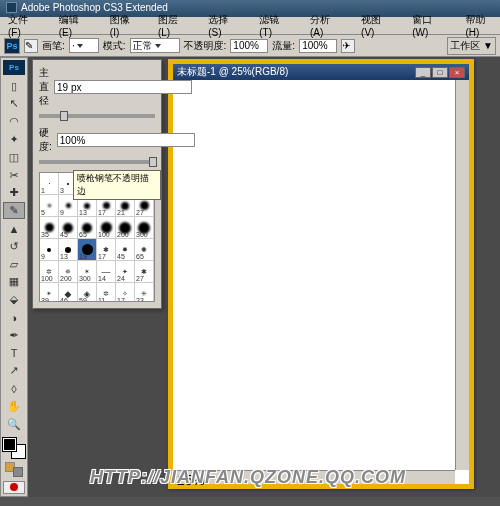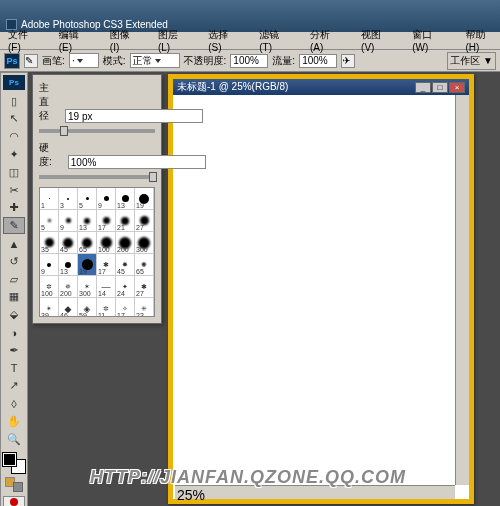--- a/index.html
+++ b/index.html
@@ -1,17 +1,17 @@
 <!DOCTYPE html>
 <html><head>
 <meta charset="utf-8">
 <style>
 *{box-sizing:border-box;margin:0;padding:0;font-family:"Microsoft YaHei",Arial,sans-serif;font-size:10px}
 body{width:500px;height:506px;background:#535353;overflow:hidden;position:relative}
-.titlebar{height:32px;background:linear-gradient(#4a6a8a,#2a4a6a);color:#fff;padding:2px 6px;display:flex;align-items:flex-end;font-size:10px}
+.titlebar{height:17px;background:linear-gradient(#4a6a8a,#2a4a6a);color:#fff;padding:2px 6px;display:flex;align-items:flex-start;font-size:10px}
 .titlebar .ps-icon{width:11px;height:11px;background:#1a3a5a;margin-right:4px;border:1px solid #6a8aaa}
 .menubar{height:18px;background:#d4d0c8;padding:2px 4px;display:flex;align-items:center;gap:17px;font-size:10px;border-bottom:1px solid #888;position:relative}
 .menubar span{padding:1px 4px;cursor:default}
 .wm{position:absolute;left:100px;top:0;color:#999;font-size:9px}
 .optbar{height:22px;background:#d4d0c8;border-bottom:1px solid #888;display:flex;align-items:center;padding:0 4px;gap:4px;font-size:10px}
 .optbar .psq{width:16px;height:16px;background:#0a2a4a;color:#3af;display:flex;align-items:center;justify-content:center;font-weight:bold;font-size:9px;border:1px solid #888}
 .optbar .bicon{width:14px;height:14px;border:1px solid #888;background:#eee}
 .optbar .drop{border:1px solid #888;background:#fff;padding:0 2px;height:15px;min-width:30px;display:inline-flex;align-items:center}
 .optbar .tri{width:0;height:0;border-left:3px solid transparent;border-right:3px solid transparent;border-top:4px solid #333;margin-left:2px}
 .optbar input{width:38px;height:14px;border:1px solid #888;font-size:10px;padding:0 2px}
@@ -23,21 +23,21 @@
 .colorsw{width:22px;height:22px;position:relative;margin-top:4px}
 .colorsw .fg{width:13px;height:13px;background:#000;border:1px solid #fff;outline:1px solid #000;position:absolute;top:0;left:0;z-index:2}
 .colorsw .bg{width:13px;height:13px;background:#fff;border:1px solid #fff;outline:1px solid #000;position:absolute;bottom:0;right:0}
 .colorsw2{width:22px;height:18px;position:relative;margin-top:2px}
 .colorsw2 .a{width:10px;height:10px;background:#d4a040;position:absolute;top:1px;left:2px;border:1px solid #888}
 .colorsw2 .b{width:10px;height:10px;background:#888;position:absolute;bottom:1px;right:2px;border:1px solid #666}
 .qm{width:22px;height:14px;border:1px solid #888;margin-top:2px;background:#eee;display:flex;align-items:center;justify-content:center}
 .qm .r{width:8px;height:8px;background:#c00;border-radius:50%}
 .workarea{flex:1;position:relative;background:#4a4a4a}
 .brushpanel{position:absolute;left:4px;top:2px;width:130px;background:#d4d0c8;border:1px solid #666;box-shadow:2px 2px 4px rgba(0,0,0,.3);padding:6px;z-index:5}
-.brow{display:flex;align-items:flex-end;gap:16px;margin-bottom:6px}
+.brow{display:flex;align-items:center;gap:5px;margin-bottom:6px}
 .brow label{width:40px;font-size:10px}
 .brow input{flex:1;border:1px solid #888;height:14px;font-size:10px;padding:0 2px}
 .slider{height:4px;background:#999;position:relative;margin:2px 0 8px 0}
 .slider .th{width:8px;height:10px;background:#ccc;border:1px solid #555;position:absolute;top:-3px}
 .brushgrid{border:1px solid #888;background:#fff;max-height:130px;overflow-y:scroll}
 .bgr{display:flex}
 .bc{width:20px;height:22px;border-right:1px solid #ccc;border-bottom:1px solid #ccc;display:flex;flex-direction:column;align-items:center;justify-content:center;cursor:pointer;position:relative}
 .bc .dot{border-radius:50%;background:#000}
 .bc .sz{font-size:7px;color:#333;position:absolute;bottom:0;left:1px}
 .bc .soft{filter:blur(1px)}
@@ -301,20 +301,21 @@
             <div class="bc">
               <div class="star">✧</div>
               <div class="sz">17</div>
             </div>
             <div class="bc">
               <div class="star">✳</div>
               <div class="sz">23</div>
             </div>
           </div>
         </div>
+      <div class="tooltip">喷枪钢笔不透明描边</div>
     </div>
 
     <div class="docwin">
       <div class="docbar">
         <span>未标题-1 @ 25%(RGB/8)</span>
         <div class="ctrls">
           <span>_</span>
           <span>□</span>
           <span class="cl">×</span>
         </div>

